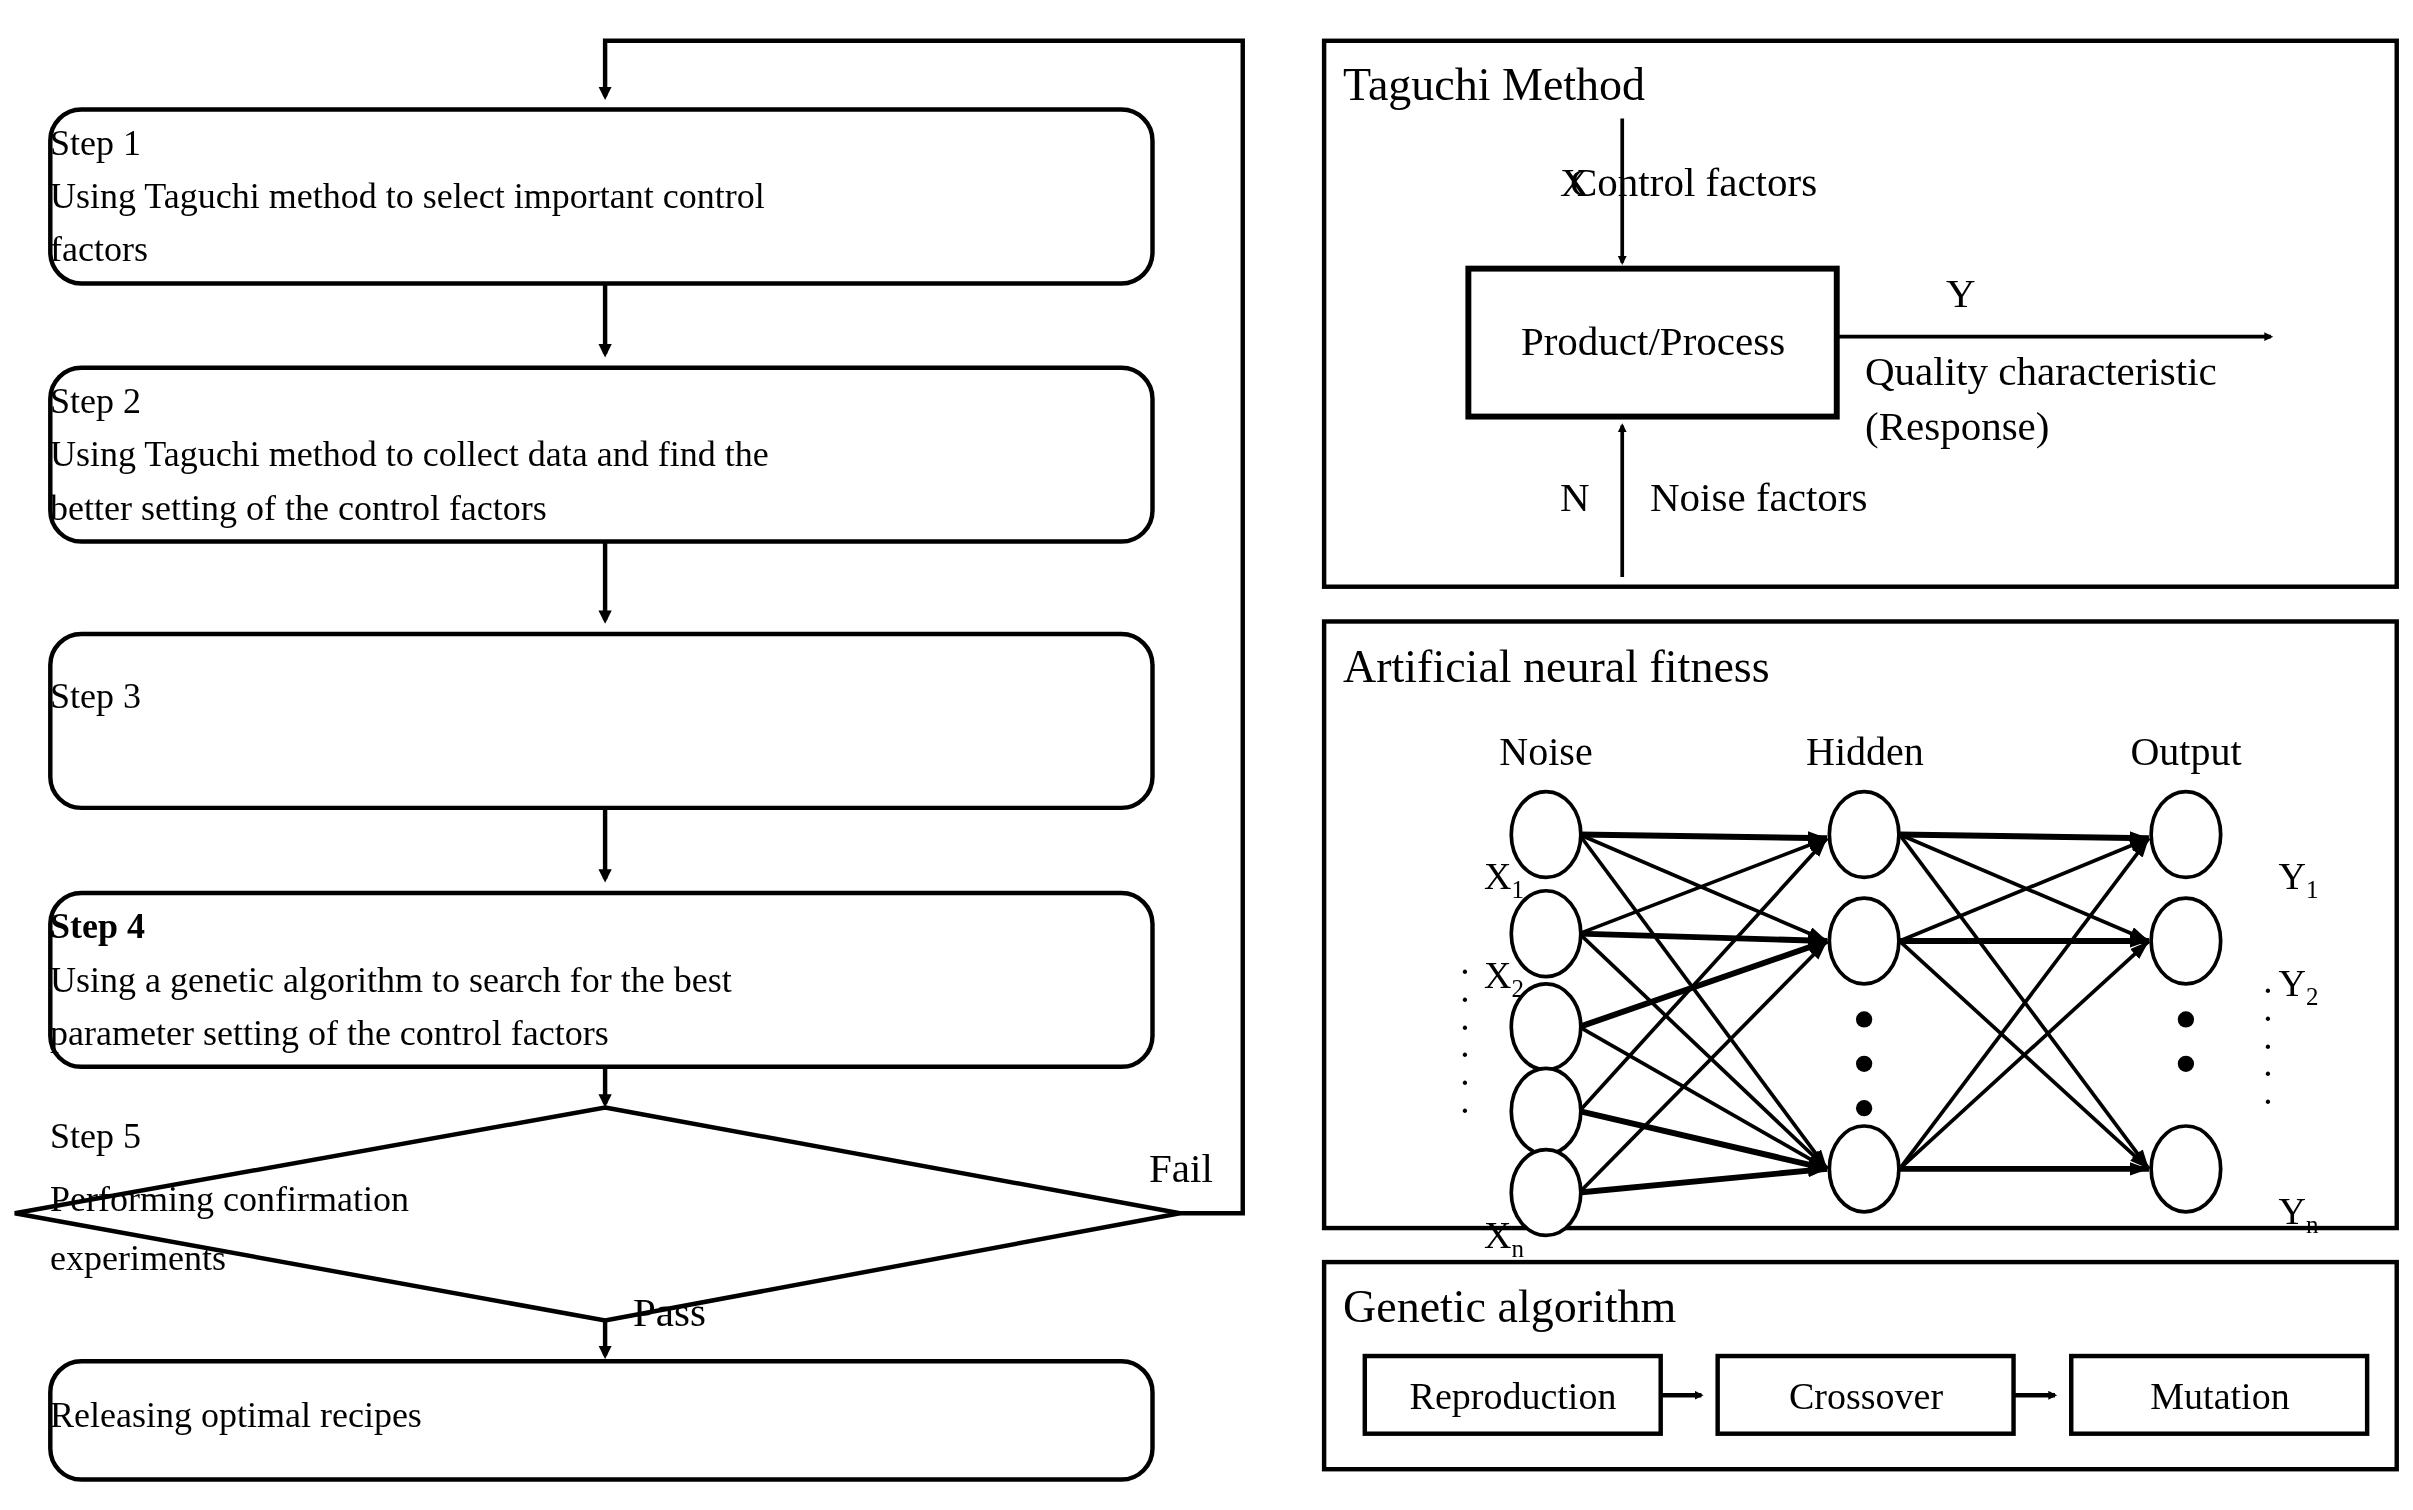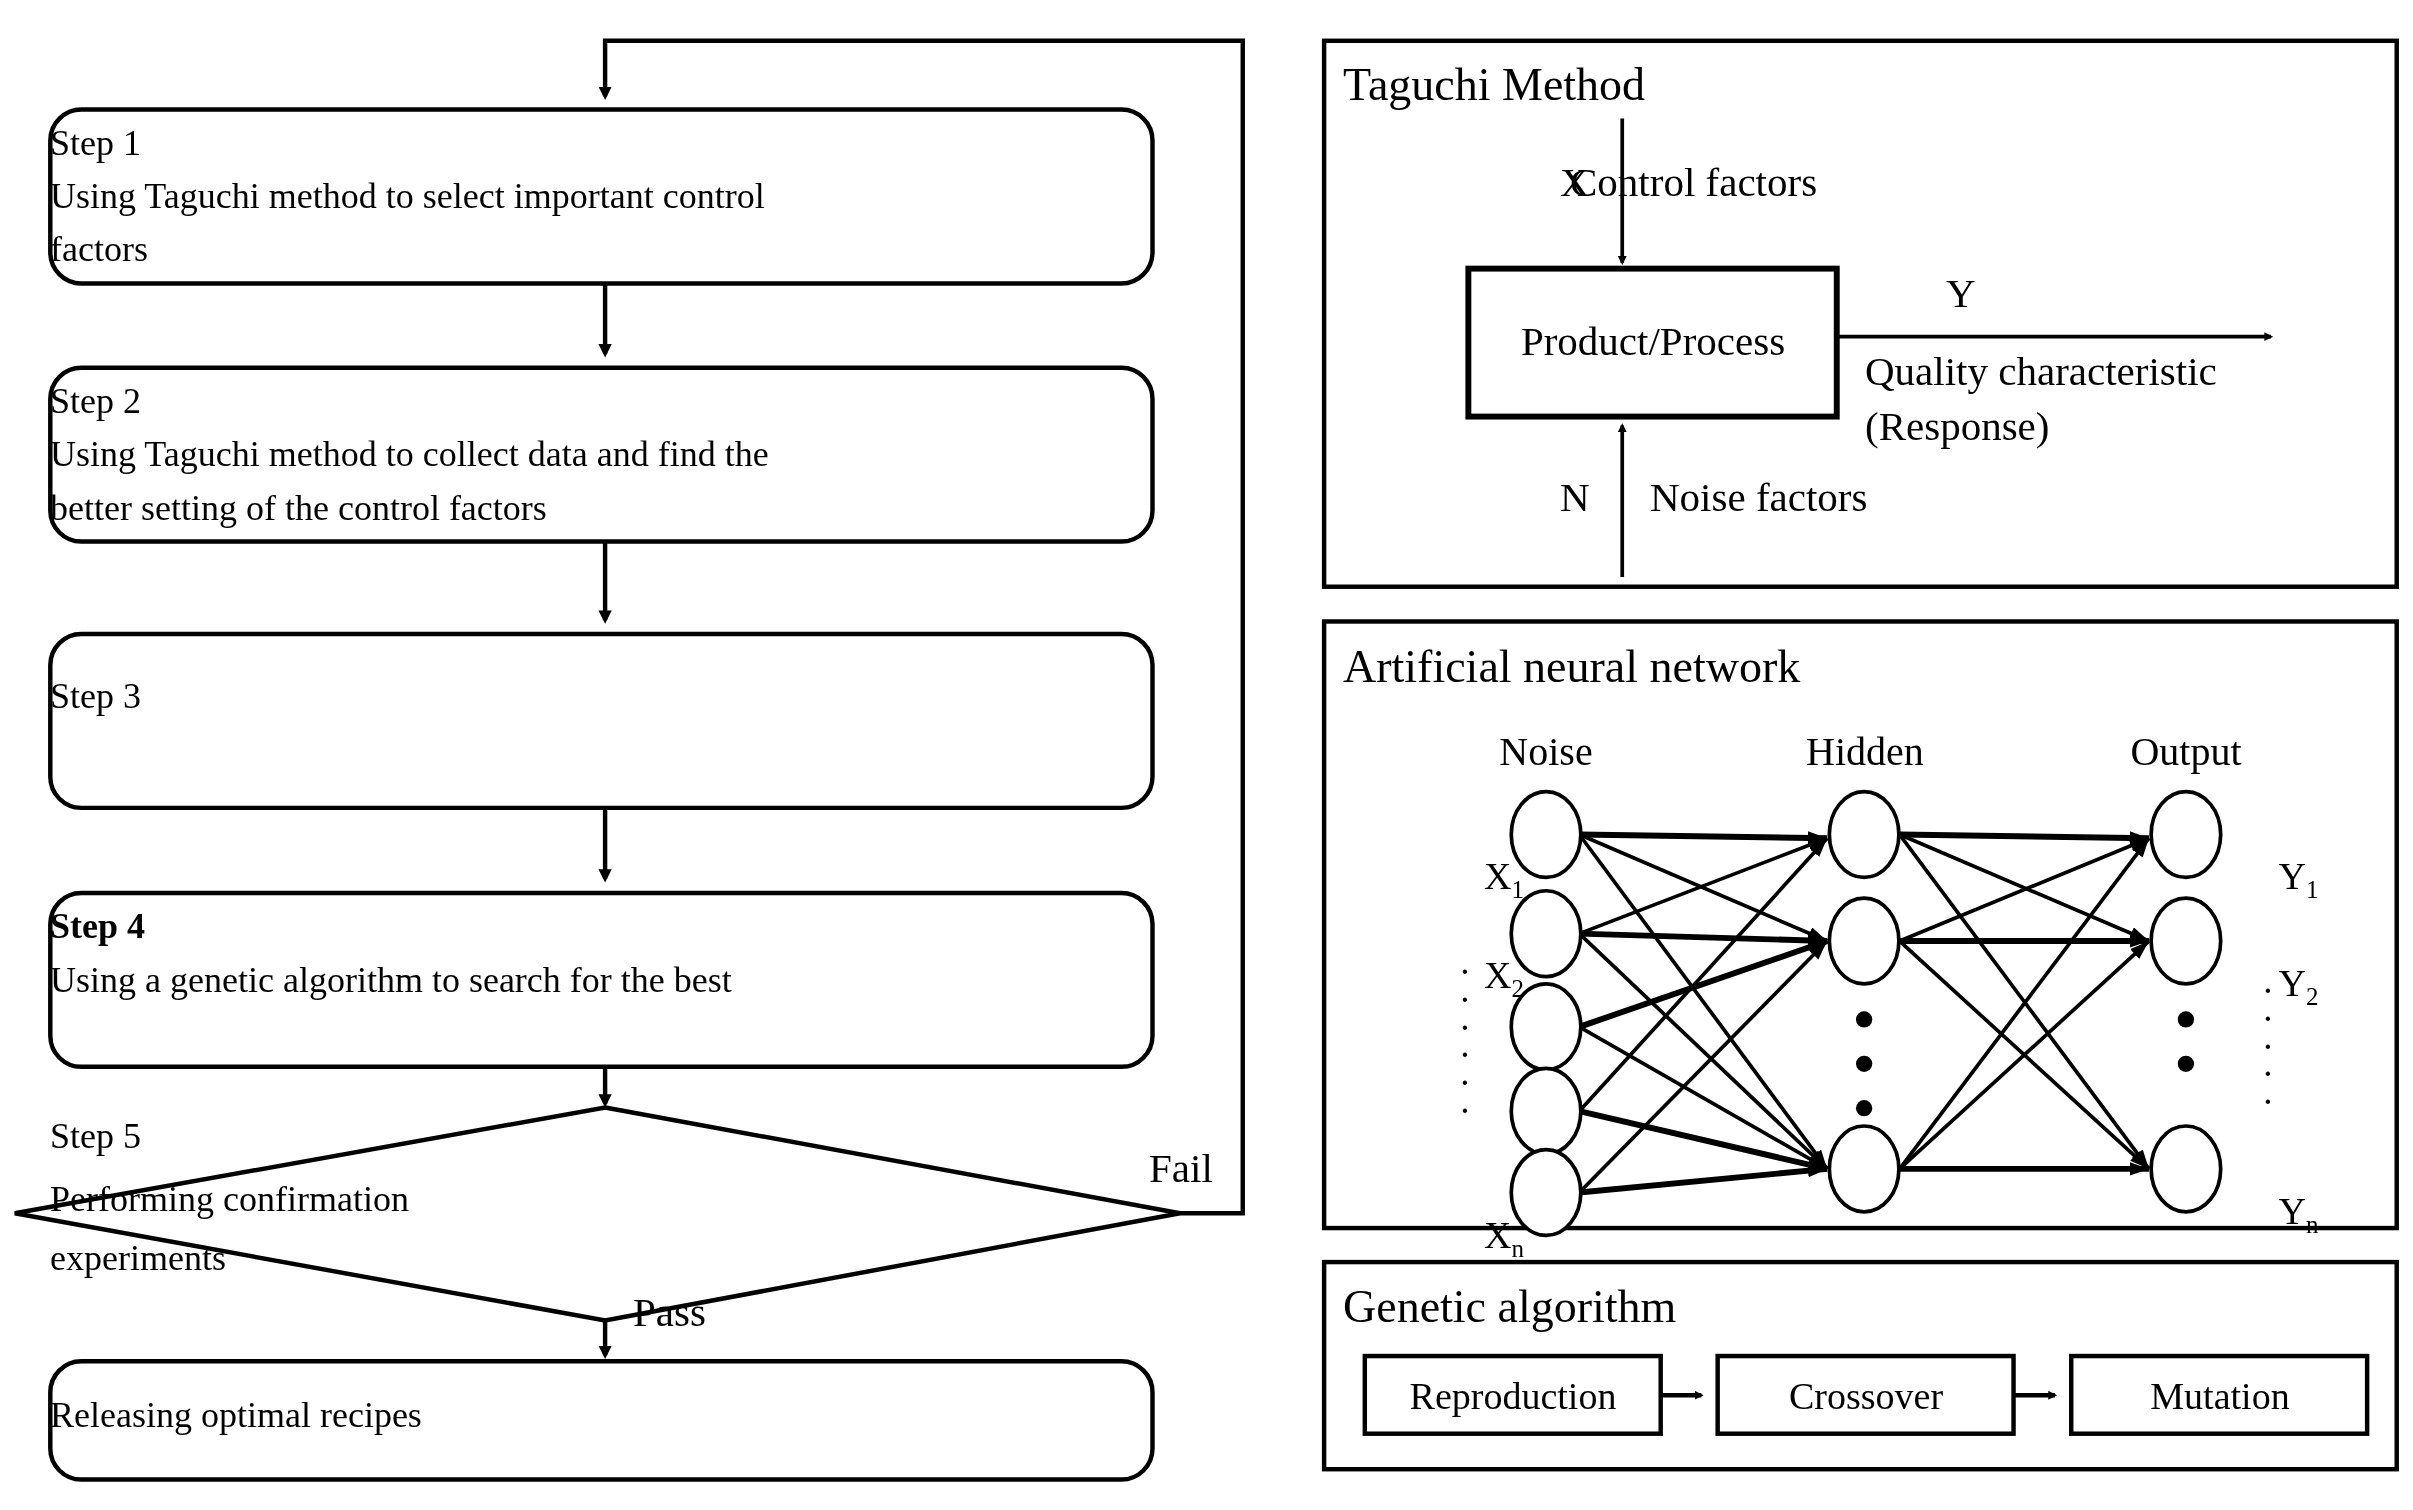--- a/index.html
+++ b/index.html
@@ -227,41 +227,42 @@
   <div class="txt step-box-label" style="top:229px;">factors</div>
 
   <div class="txt step-box-label" style="top:381px;">Step 2</div>
   <div class="txt step-box-label" style="top:434px;">Using Taguchi method to collect data and find the</div>
   <div class="txt step-box-label" style="top:488px;">better setting of the control factors</div>
 
   <div class="txt step-box-label" style="top:676px;">Step 3</div>
 
   <div class="txt step-box-label" style="top:906px;font-weight:bold;">Step 4</div>
   <div class="txt step-box-label" style="top:960px;">Using a genetic algorithm to search for the best</div>
+  <div class="txt step-box-label" style="top:1013px;">parameter setting of the control factors</div>
 
   <div class="txt step-box-label" style="top:1116px;">Step 5</div>
   <div class="txt step-box-label" style="top:1179px;">Performing confirmation</div>
   <div class="txt step-box-label" style="top:1238px;">experiments</div>
 
   <div class="txt flow-label" style="left:1149px; top:1145px;">Fail</div>
   <div class="txt flow-label" style="left:633px; top:1289px;">Pass</div>
 
   <div class="txt step-box-label" style="top:1395px;">Releasing optimal recipes</div>
 
   <div class="txt panel-title" style="left:1343px; top:58px;">Taguchi Method</div>
   <div class="txt" style="left:1560px; top:159px; font-size:41px;">X</div>
   <div class="txt" style="left:1570px; top:159px; font-size:41px;">Control factors</div>
   <div class="txt" style="left:1469px; top:318px; width:368px; font-size:41px; text-align:center;">Product/Process</div>
   <div class="txt" style="left:1946px; top:270px; font-size:41px;">Y</div>
   <div class="txt" style="left:1865px; top:348px; font-size:41px;">Quality characteristic</div>
   <div class="txt" style="left:1865px; top:403px; font-size:41px;">(Response)</div>
   <div class="txt" style="left:1560px; top:474px; font-size:41px;">N</div>
   <div class="txt" style="left:1650px; top:474px; font-size:41px;">Noise factors</div>
 
-  <div class="txt panel-title" style="left:1343px; top:640px;">Artificial neural network</div>
+  <div class="txt panel-title" style="left:1343px; top:640px;">Artificial neural fitness</div>
 
   <div class="txt nn-layer-label" style="left:1435px; top:729px;">Noise</div>
   <div class="txt nn-layer-label" style="left:1754px; top:729px;">Hidden</div>
   <div class="txt nn-layer-label" style="left:2075px; top:729px;">Output</div>
 
   <div class="txt node-label" style="left:1446px; top:810px;">
     <span>X</span><sub>1</sub>
   </div>
   <div class="txt node-label" style="left:1446px; top:909px;">
     <span>X</span><sub>2</sub>

